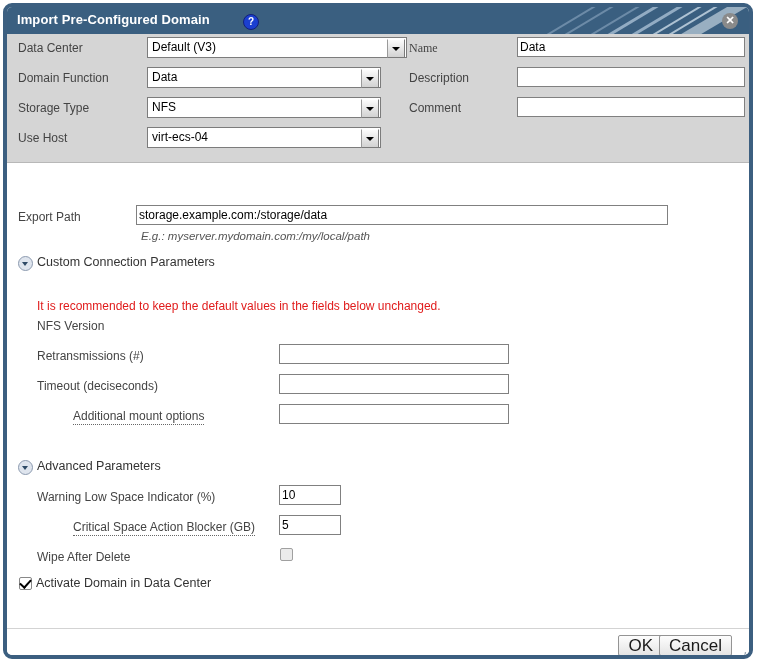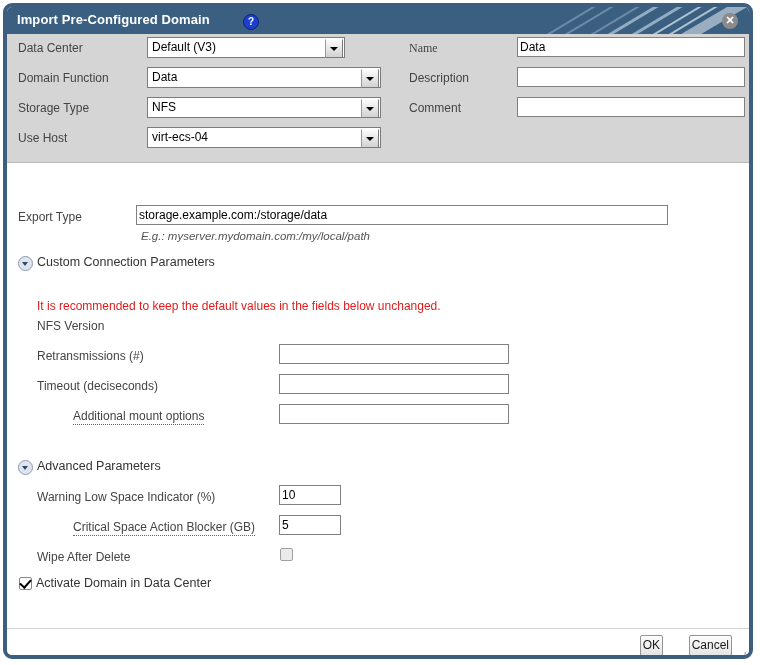--- a/index.html
+++ b/index.html
@@ -254,24 +254,24 @@
   }
   .btn {
     position: absolute;
     top: 6px;
     box-sizing: border-box;
     height: 21px;
     background: linear-gradient(#fdfdfd, #e4e4e4);
     border: 1px solid #949494;
     border-radius: 2px;
     font-family: "Liberation Sans", sans-serif;
-    font-size: 12px;
+    font-size: 17px;
     color: #1a1a1a;
     cursor: pointer;
-    padding: 0 2px;
+    padding: 0 9px;
     line-height: 19px;
     white-space: nowrap;
     text-align: center;
   }
   .grip {
     position: absolute;
     right: 2px;
     bottom: 1px;
     width: 14px;
     height: 14px;
@@ -305,21 +305,21 @@
     <div class="close-btn">✕</div>
   </div>
 
   <div class="top-panel">
 
     <div class="lbl" style="left:11px; top:7px;">Data Center</div>
     <div class="lbl" style="left:11px; top:37px;">Domain Function</div>
     <div class="lbl" style="left:11px; top:67px;">Storage Type</div>
     <div class="lbl" style="left:11px; top:97px;">Use Host</div>
 
-    <div class="combo" style="left:140px; top:3px;  width:198px;">
+    <div class="combo" style="left:140px; top:3px;  width:260px;">
       <span class="combo-val">Default (V3)</span>
       <span class="combo-btn">
           <span class="arrow"></span>
         </span>
     </div>
     <div class="combo" style="left:140px; top:33px; width:234px;">
       <span class="combo-val">Data</span>
       <span class="combo-btn">
           <span class="arrow"></span>
         </span>
@@ -341,21 +341,21 @@
     <div class="lbl" style="left:402px; top:37px;">Description</div>
     <div class="lbl" style="left:402px; top:67px;">Comment</div>
 
     <input class="txt" style="left: 510px; top: 3px; width: 228px;" value="Data">
     <input class="txt" style="left: 510px; top: 33px; width: 228px;" value="">
     <input class="txt" style="left: 510px; top: 63px; width: 228px;" value="">
   </div>
 
   <div class="body-area">
 
-    <div class="lbl" style="left:11px; top:47px;">Export Type</div>
+    <div class="lbl" style="left:11px; top:47px;">Export Path</div>
     <input class="txt" style="left: 129px; top: 42px; width: 532px;" value="storage.example.com:/storage/data">
     <div class="hint" style="left:134px; top:67px;">E.g.: myserver.mydomain.com:/my/local/path</div>
 
     <div class="section-hd" style="left:11px; top:92px;">
       <span class="disc">
           <span class="chev"></span>
         </span>
       <span class="sec-label">Custom Connection Parameters</span>
     </div>
     <div class="warn" style="left:30px; top:119px;">It is recommended to keep the default values in the fields below unchanged.</div>

